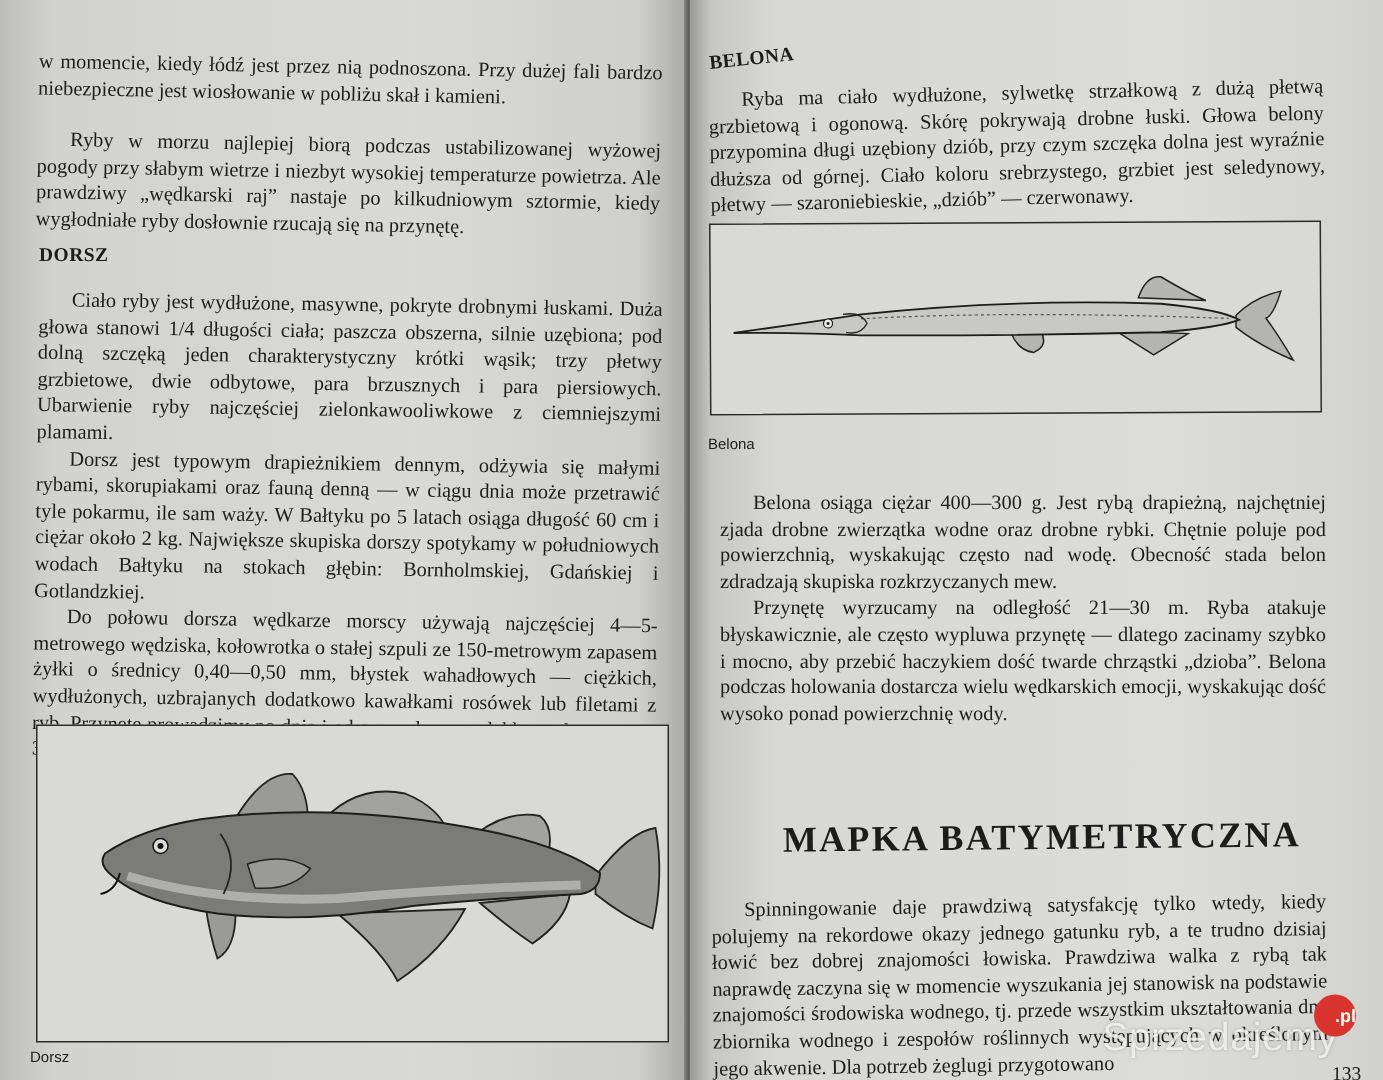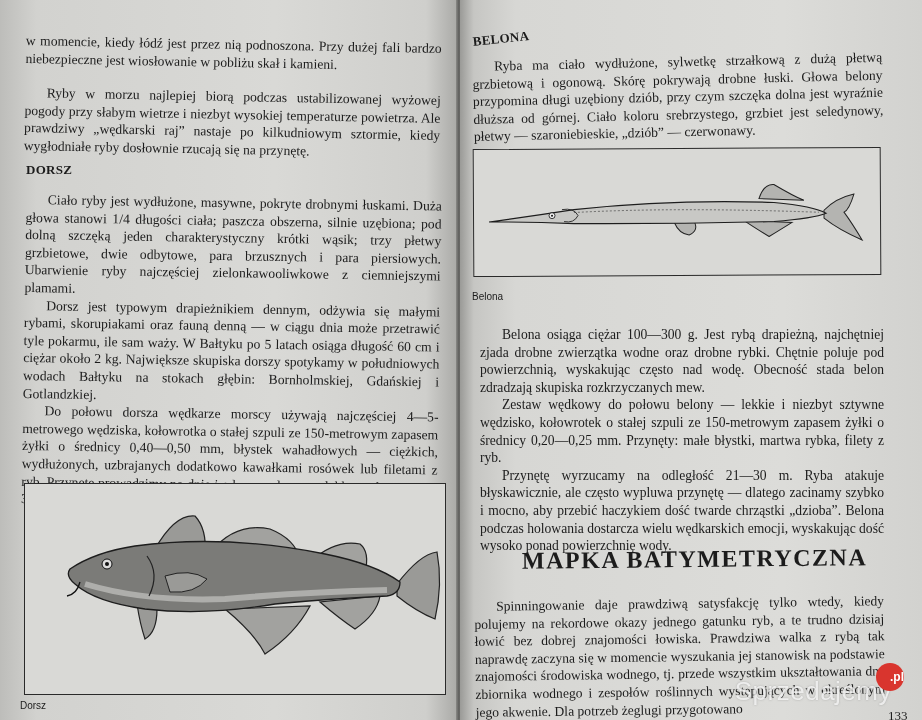--- a/index.html
+++ b/index.html
@@ -108,22 +108,21 @@
       <path d="M15 72 Q60 66 100 60 Q200 50 300 54 Q340 58 352 65 Q340 70 300 73 Q200 75 100 74 Q60 72 15 72 Z" fill="#c8c8c5" stroke="#1d1d1d" stroke-width="1.2"></path>
       <path d="M100 63 Q200 58 345 64" fill="none" stroke="#555" stroke-width="0.8" stroke-dasharray="2 2"></path>
       <circle cx="78" cy="66" r="3" fill="#eee" stroke="#111" stroke-width="0.8"></circle>
       <circle cx="78" cy="66" r="1" fill="#111"></circle>
       <path d="M88 60 Q100 58 104 66 Q100 74 90 72" fill="none" stroke="#222" stroke-width="0.9"></path>
     </svg>
   </div>
   <div class="caption" style="left:12px; top:291px;">Belona</div>
 
   <div class="text" style="left:20px; top:326px; width:404px;">
-    <p>Belona osiąga ciężar 100—300 g. Jest rybą drapieżną, najchętniej zjada drobne zwierzątka wodne oraz drobne rybki. Chętnie poluje pod powierzchnią, wyskakując często nad wodę. Obecność stada belon zdradzają skupiska rozkrzyczanych mew.</p>
-    <p>Zestaw wędkowy do połowu belony — lekkie i niezbyt sztywne wędzisko, kołowrotek o stałej szpuli ze 150-metrowym zapasem żyłki o średnicy 0,20—0,25 mm. Przynęty: małe błystki, martwa rybka, filety z ryb.</p>
+    <p>Belona osiąga ciężar 400—300 g. Jest rybą drapieżną, najchętniej zjada drobne zwierzątka wodne oraz drobne rybki. Chętnie poluje pod powierzchnią, wyskakując często nad wodę. Obecność stada belon zdradzają skupiska rozkrzyczanych mew.</p>
     <p>Przynętę wyrzucamy na odległość 21—30 m. Ryba atakuje błyskawicznie, ale często wypluwa przynętę — dlatego zacinamy szybko i mocno, aby przebić haczykiem dość twarde chrząstki „dzioba”. Belona podczas holowania dostarcza wielu wędkarskich emocji, wyskakując dość wysoko ponad powierzchnię wody.</p>
   </div>
 
   <div class="big-heading" style="left:62px; top:546px; transform:rotate(-0.6deg);">MAPKA BATYMETRYCZNA</div>
 
   <div class="text" style="left:14px; top:598px; width:410px; transform:rotate(-0.8deg); transform-origin:left top;">
     <p>Spinningowanie daje prawdziwą satysfakcję tylko wtedy, kiedy polujemy na rekordowe okazy jednego gatunku ryb, a te trudno dzisiaj łowić bez dobrej znajomości łowiska. Prawdziwa walka z rybą tak naprawdę zaczyna się w momencie wyszukania jej stanowisk na podstawie znajomości środowiska wodnego, tj. przede wszystkim ukształtowania dna zbiornika wodnego i zespołów roślinnych występujących w określonym jego akwenie. Dla potrzeb żeglugi przygotowano</p>
   </div>
 
   <div class="page-number" style="left:428px; top:708px;">133</div>

